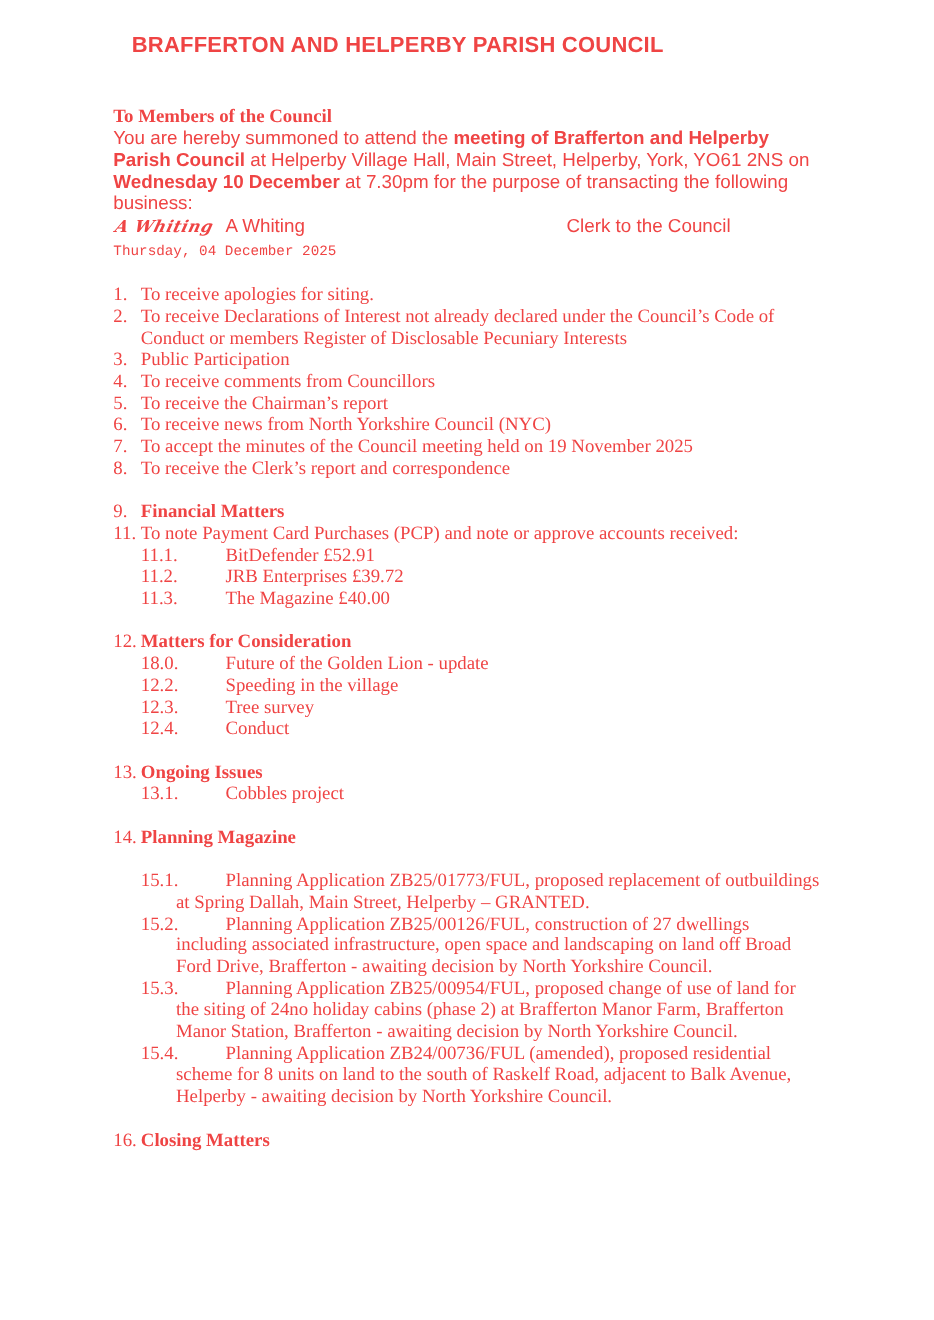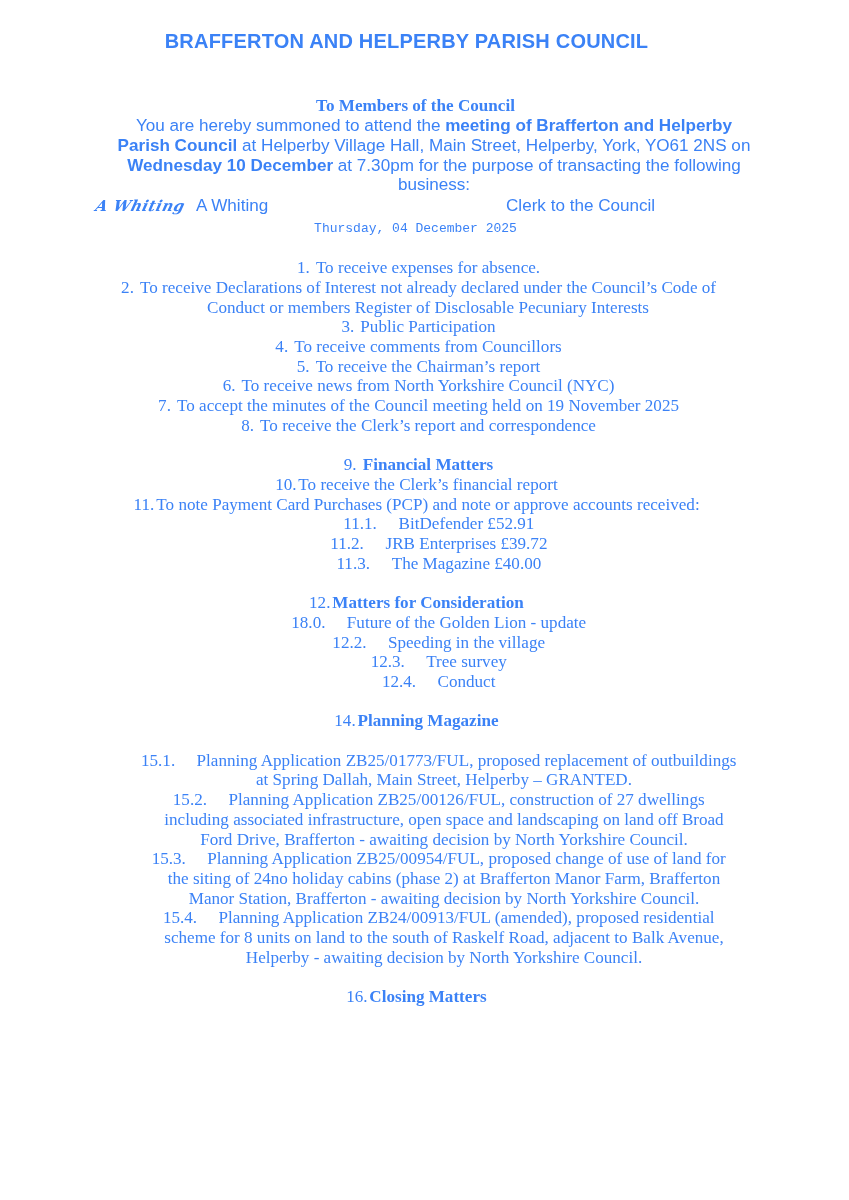--- a/index.html
+++ b/index.html
@@ -10,38 +10,36 @@
   body {
     width: 849px;
     height: 1200px;
     overflow: hidden;
   }
   .page {
     position: relative;
     width: 723px;
     height: 1200px;
     background: #ffffff;
-    color: #3b82f6;
+    color: #ef4444;
     font-family: "Liberation Serif", serif;
-    padding-left: 45px;
   }
   .title {
     margin: 0;
     padding-top: 30px;
     text-align: center;
     font-family: "Liberation Sans", sans-serif;
     font-weight: 700;
     font-size: 20px;
     line-height: 23px;
     letter-spacing: 0.2px;
   }
   .content {
-    margin-left: 49px;
+    margin-left: 103px;
     width: 643px;
-    text-align: center;
   }
   .salutation {
     margin: 43px 0 0 0;
     font-family: "Liberation Serif", serif;
     font-weight: 700;
     font-size: 17.1px;
     line-height: 20px;
   }
   .intro {
     margin: 0;
@@ -121,51 +119,54 @@
     <div class="sig-row">
       <span class="sig-script">A Whiting</span>
       <span class="sig-name">A Whiting</span>
       <span class="sig-role">Clerk to the Council</span>
     </div>
 
     <p class="date-line">Thursday, 04 December 2025</p>
 
     <div class="agenda" id="agenda">
         <div class="group">
-          <div class="item"><span class="num">1.</span><span class="txt">To receive expenses for absence.</span></div>
+          <div class="item"><span class="num">1.</span><span class="txt">To receive apologies for siting.</span></div>
           <div class="item"><span class="num">2.</span><span class="txt">To receive Declarations of Interest not already declared under the Council’s Code of Conduct or members Register of Disclosable Pecuniary Interests</span></div>
           <div class="item"><span class="num">3.</span><span class="txt">Public Participation</span></div>
           <div class="item"><span class="num">4.</span><span class="txt">To receive comments from Councillors</span></div>
           <div class="item"><span class="num">5.</span><span class="txt">To receive the Chairman’s report</span></div>
           <div class="item"><span class="num">6.</span><span class="txt">To receive news from North Yorkshire Council (NYC)</span></div>
           <div class="item"><span class="num">7.</span><span class="txt">To accept the minutes of the Council meeting held on 19 November 2025</span></div>
           <div class="item"><span class="num">8.</span><span class="txt">To receive the Clerk’s report and correspondence</span></div>
         </div>
         <div class="group">
           <div class="item"><span class="num">9.</span><span class="txt b">Financial Matters</span></div>
-          <div class="item"><span class="num">10.</span><span class="txt">To receive the Clerk’s financial report</span></div>
           <div class="item"><span class="num">11.</span><span class="txt">To note Payment Card Purchases (PCP) and note or approve accounts received:</span></div>
           <div class="subitem"><span class="num">11.1.</span><span class="txt">BitDefender £52.91</span></div>
           <div class="subitem"><span class="num">11.2.</span><span class="txt">JRB Enterprises £39.72</span></div>
           <div class="subitem"><span class="num">11.3.</span><span class="txt">The Magazine £40.00</span></div>
         </div>
         <div class="group">
           <div class="item"><span class="num">12.</span><span class="txt b">Matters for Consideration</span></div>
           <div class="subitem"><span class="num">18.0.</span><span class="txt">Future of the Golden Lion - update</span></div>
           <div class="subitem"><span class="num">12.2.</span><span class="txt">Speeding in the village</span></div>
           <div class="subitem"><span class="num">12.3.</span><span class="txt">Tree survey</span></div>
           <div class="subitem"><span class="num">12.4.</span><span class="txt">Conduct</span></div>
         </div>
         <div class="group">
+          <div class="item"><span class="num">13.</span><span class="txt b">Ongoing Issues</span></div>
+          <div class="subitem"><span class="num">13.1.</span><span class="txt">Cobbles project</span></div>
+        </div>
+        <div class="group">
           <div class="item"><span class="num">14.</span><span class="txt b">Planning Magazine</span></div>
         </div>
         <div class="group">
           <div class="subitem"><span class="num">15.1.</span><span class="txt">Planning Application ZB25/01773/FUL, proposed replacement of outbuildings at Spring Dallah, Main Street, Helperby – GRANTED.</span></div>
           <div class="subitem"><span class="num">15.2.</span><span class="txt">Planning Application ZB25/00126/FUL, construction of 27 dwellings including associated infrastructure, open space and landscaping on land off Broad Ford Drive, Brafferton - awaiting decision by North Yorkshire Council.</span></div>
           <div class="subitem"><span class="num">15.3.</span><span class="txt">Planning Application ZB25/00954/FUL, proposed change of use of land for the siting of 24no holiday cabins (phase 2) at Brafferton Manor Farm, Brafferton Manor Station, Brafferton - awaiting decision by North Yorkshire Council.</span></div>
-          <div class="subitem"><span class="num">15.4.</span><span class="txt">Planning Application ZB24/00913/FUL (amended), proposed residential scheme for 8 units on land to the south of Raskelf Road, adjacent to Balk Avenue, Helperby - awaiting decision by North Yorkshire Council.</span></div>
+          <div class="subitem"><span class="num">15.4.</span><span class="txt">Planning Application ZB24/00736/FUL (amended), proposed residential scheme for 8 units on land to the south of Raskelf Road, adjacent to Balk Avenue, Helperby - awaiting decision by North Yorkshire Council.</span></div>
         </div>
         <div class="group">
           <div class="item"><span class="num">16.</span><span class="txt b">Closing Matters</span></div>
         </div>
       </div>
   </div>
 </div>
 
 </body></html>

